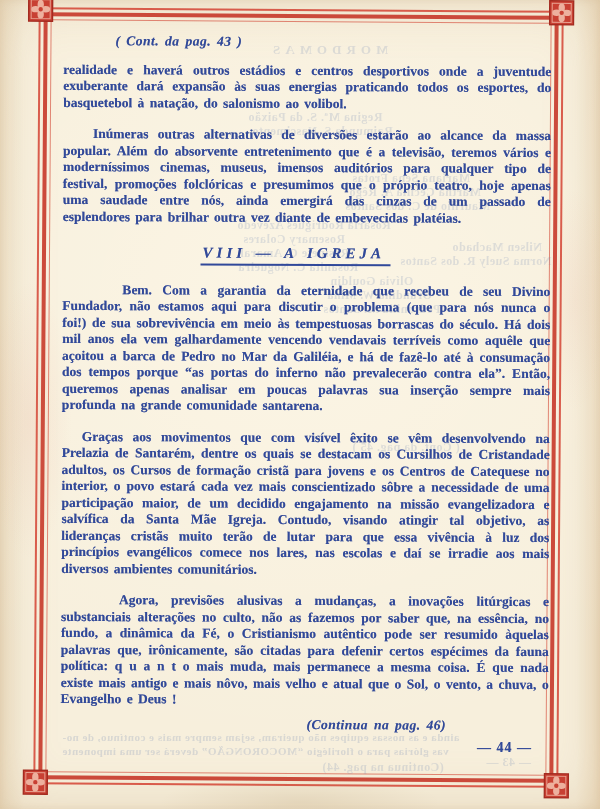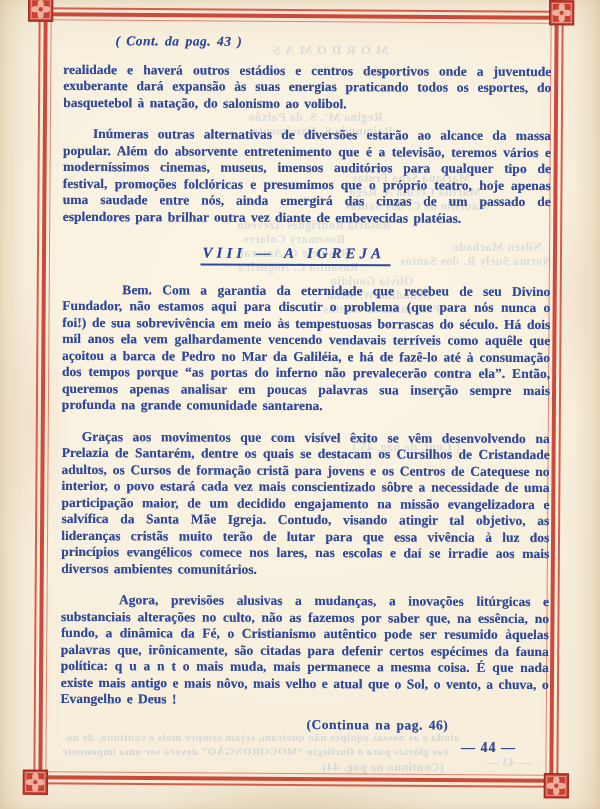--- a/index.html
+++ b/index.html
@@ -70,24 +70,24 @@
   .i20{text-indent:20px;} .i30{text-indent:30px;} .i58{text-indent:58px;} .i60{text-indent:60px;}
   .section-heading{
     margin:19px 0 21px 138px;
     font-size:15px;letter-spacing:4px;white-space:nowrap;
   }
   .section-heading .u{
     border-bottom:2px solid #31499a;padding:0 5px 3px 2px;font-style:italic;
   }
   .continua{
     margin-top:8px;margin-left:246px;
-    letter-spacing:.5px;font-size:13.5px;
+    font-style:italic;letter-spacing:.5px;font-size:13.5px;
   }
   .page-number{
-    position:absolute;right:84px;top:740px;z-index:2;
+    position:absolute;right:68px;top:740px;z-index:2;
     color:#31499a;font:bold 14px "Liberation Serif","DejaVu Serif",serif;
     letter-spacing:1px;text-shadow:0 0 .6px rgba(42,66,140,.55);
   }
 </style>
 </head>
 <body>
 
 <div class="page">
 
   <div class="ghosts">

